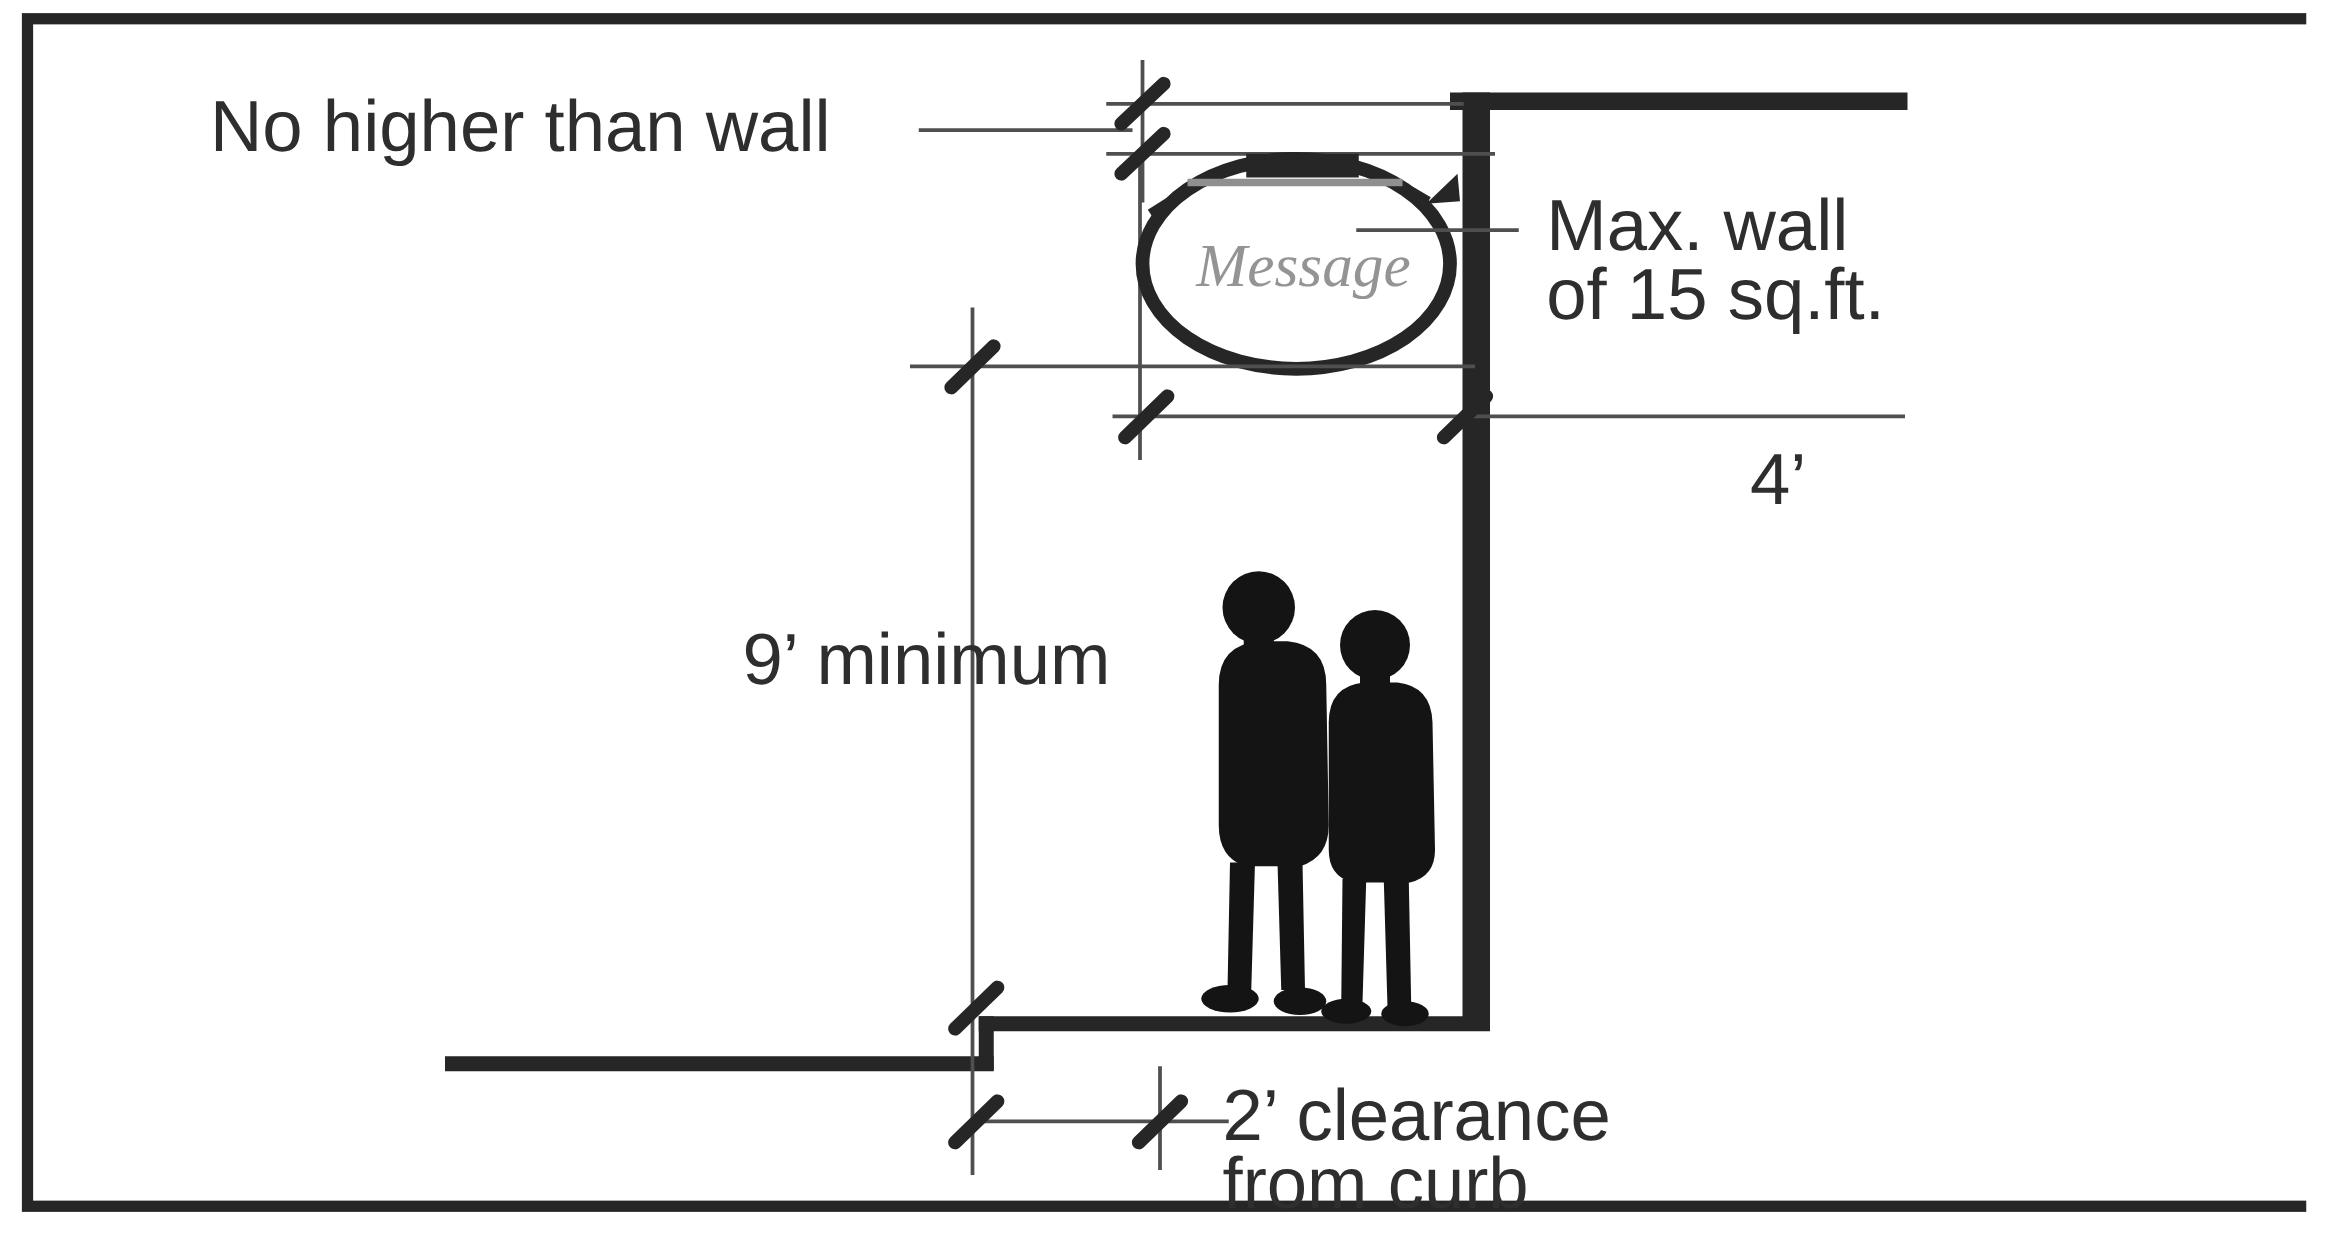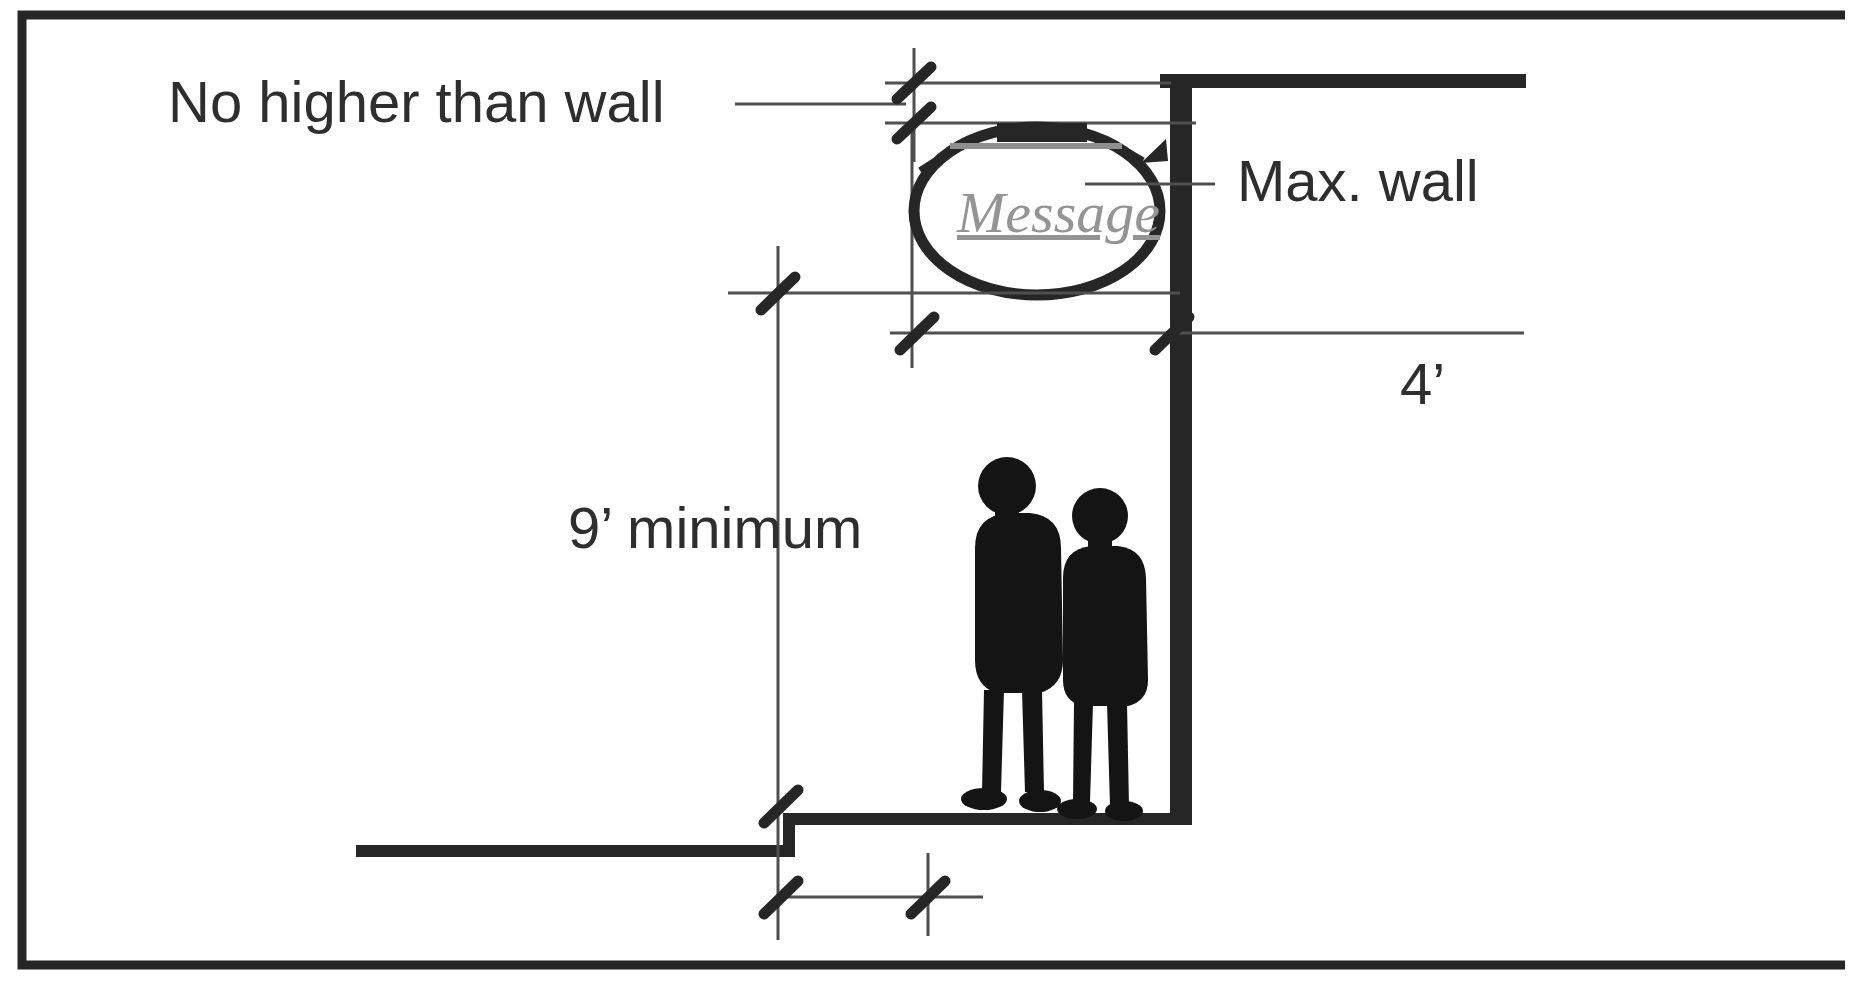--- a/index.html
+++ b/index.html
@@ -9,21 +9,21 @@
     font-family:"Liberation Sans", sans-serif;overflow:hidden;
   }
   .stage svg{position:absolute;left:0;top:0;}
   .lbl{
     position:absolute;color:#2e2e2e;font-size:58px;line-height:55px;
     white-space:nowrap;letter-spacing:0px;
   }
   .lbl .row{white-space:nowrap;}
   .msg{
     position:absolute;font-family:"Liberation Serif", serif;font-style:italic;
-    color:#949494;font-size:58px;line-height:49px;white-space:nowrap;text-decoration:underline;
+    color:#949494;font-size:49px;line-height:49px;white-space:nowrap;
   }
   .indent1{margin-left:132px;}
 </style>
 </head>
 <body>
 
 <div class="stage">
 
   <svg width="1875" height="1000" viewBox="0 0 1875 1000">
 
@@ -92,24 +92,29 @@
       <path d="M1107,703 L1127,703 L1129,806 L1110,806 Z"></path>
       <ellipse cx="1077" cy="809" rx="20" ry="10"></ellipse>
       <ellipse cx="1124" cy="811" rx="19" ry="10"></ellipse>
     </g>
   </svg>
 
   <div class="lbl" style="left:168px;top:74px;">No higher than wall</div>
 
   <div class="lbl" style="left:1237px;top:153px;">
     <div class="row">Max. wall</div>
+    <div class="row">of 15 sq.ft.</div>
   </div>
 
   <div class="lbl" style="left:1268px;top:358px;line-height:51px;">
     <div class="row indent1">4’</div>
   </div>
 
-  <div class="lbl" style="left:568px;top:500px;text-align:right;">9’ minimum</div>
+  <div class="lbl" style="left:594px;top:500px;text-align:right;">9’ minimum</div>
 
+  <div class="lbl" style="left:978px;top:866px;line-height:54px;">
+    <div class="row">2’ clearance</div>
+    <div class="row">from curb</div>
+  </div>
 
   <div class="msg" style="left:957px;top:188px;">Message</div>
 
 </div>
 
 </body></html>

